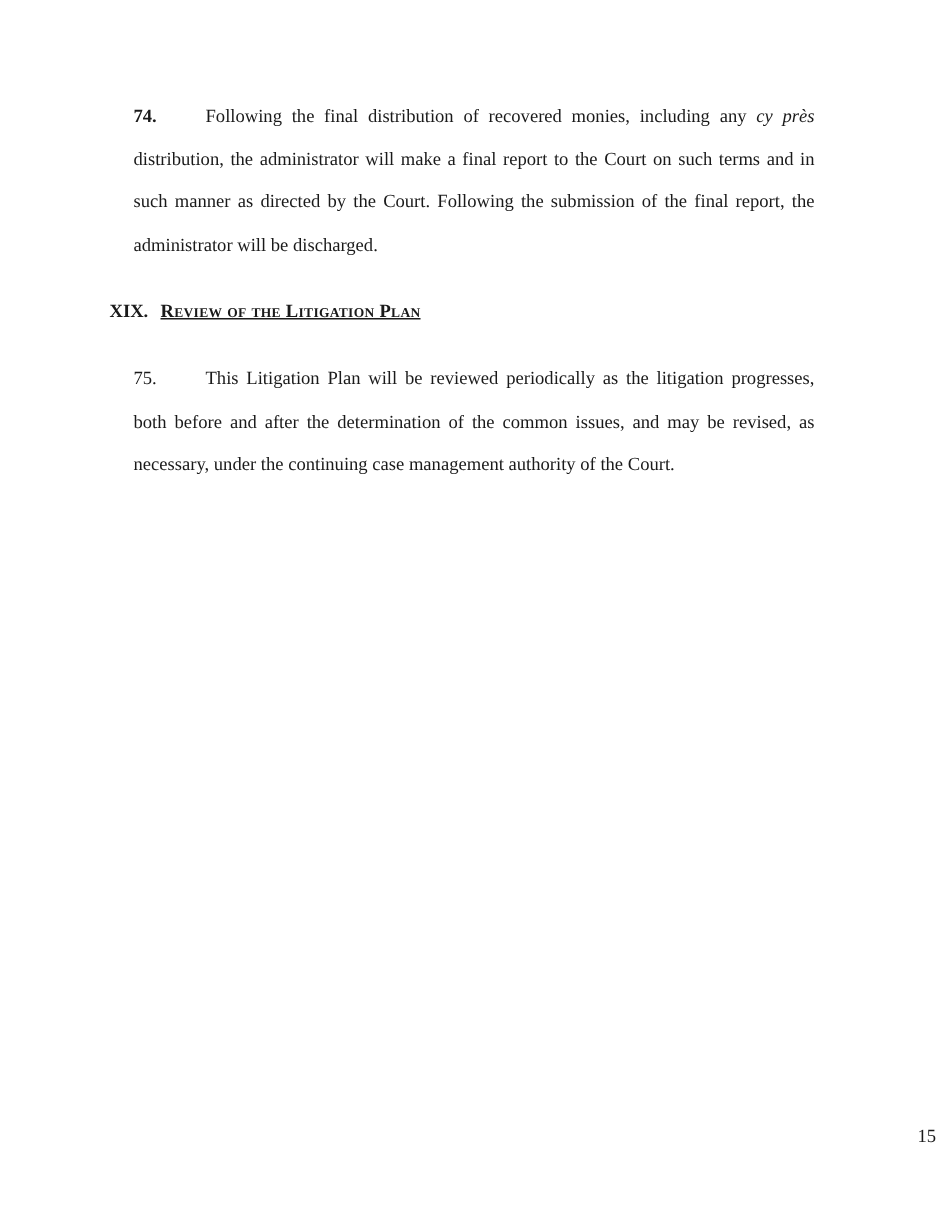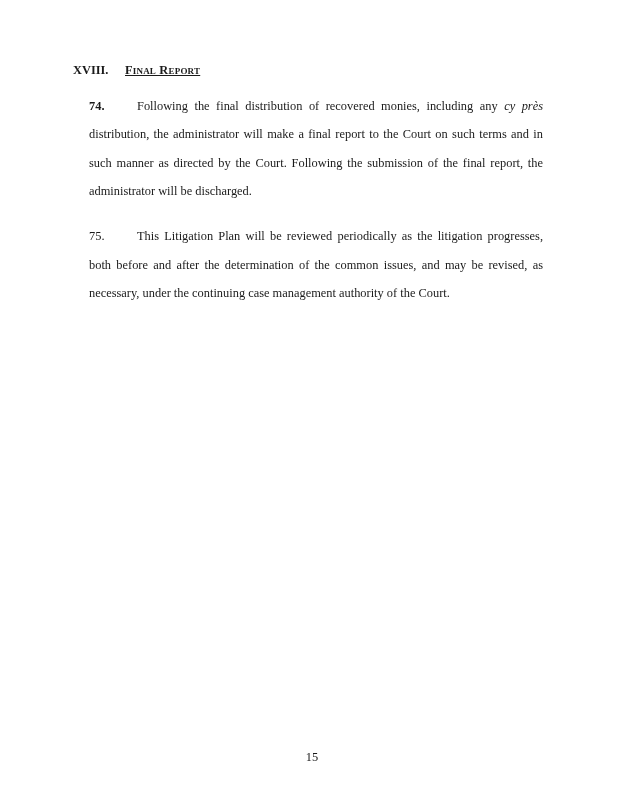--- a/index.html
+++ b/index.html
@@ -57,34 +57,34 @@
     display: inline-block;
     width: 48px;
   }
   .p-num.bold { font-weight: bold; }
   .italic { font-style: italic; }
   .footer {
     position: absolute;
     top: 743px;
     left: 0;
     width: 624px;
-    text-align: center;
+    text-align: right;
     font-size: 12.4px;
     line-height: 28.6px;
   }
 </style>
 </head>
 <body>
 
 <div class="page">
   <div class="content">
 
-    <h2 class="heading"><span class="h-num w52">XVIII.</span><span class="h-title">Final Report</span></h2>
 
     <p class="para after-h1"><span class="p-num bold">74.</span><span class="p-text"><span>Following the final distribution of recovered monies, including any </span><span class="italic">cy près</span><span> distribution, the administrator will make a final report to the Court on such terms and in such manner as directed by the Court. Following the submission of the final report, the administrator will be discharged.</span></span></p>
 
+    <h2 class="heading mid"><span class="h-num w34">XIX.</span><span class="h-title">Review of the Litigation Plan</span></h2>
 
     <p class="para"><span class="p-num">75.</span><span class="p-text"><span>This Litigation Plan will be reviewed periodically as the litigation progresses, both before and after the determination of the common issues, and may be revised, as necessary, under the continuing case management authority of the Court.</span></span></p>
 
   </div>
 
   <div class="footer"><span>15</span></div>
 </div>
 
 </body></html>

